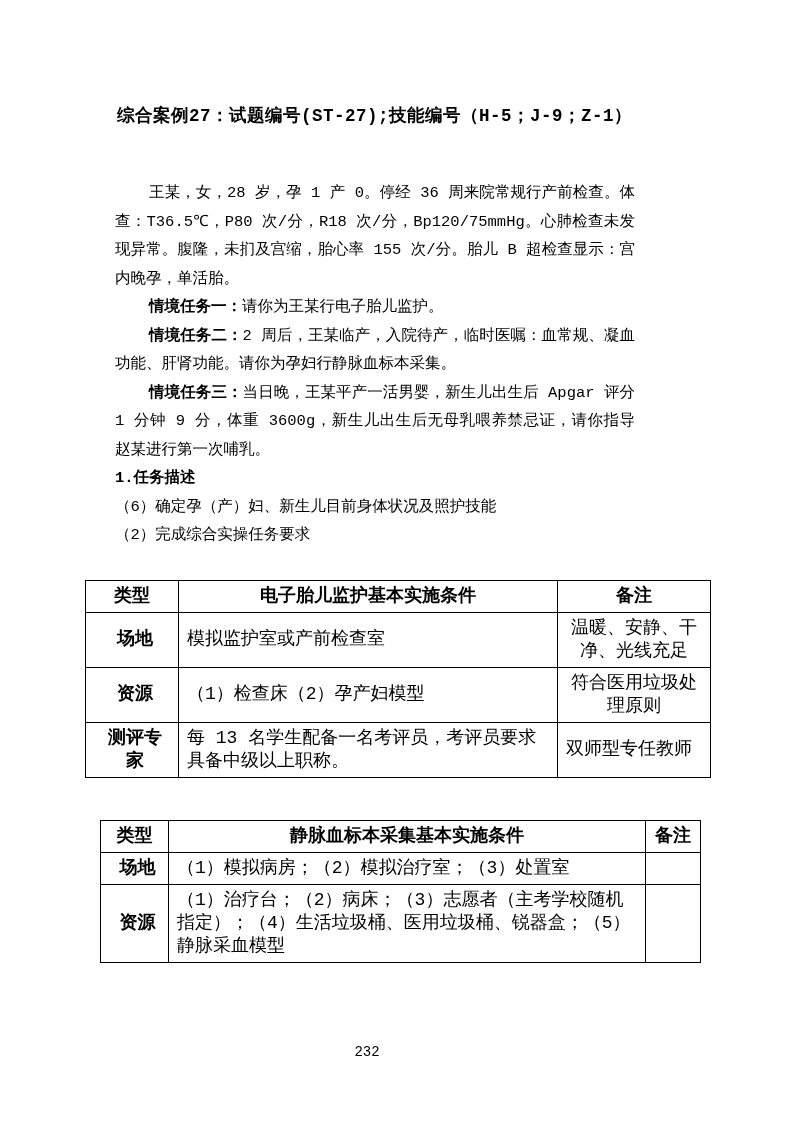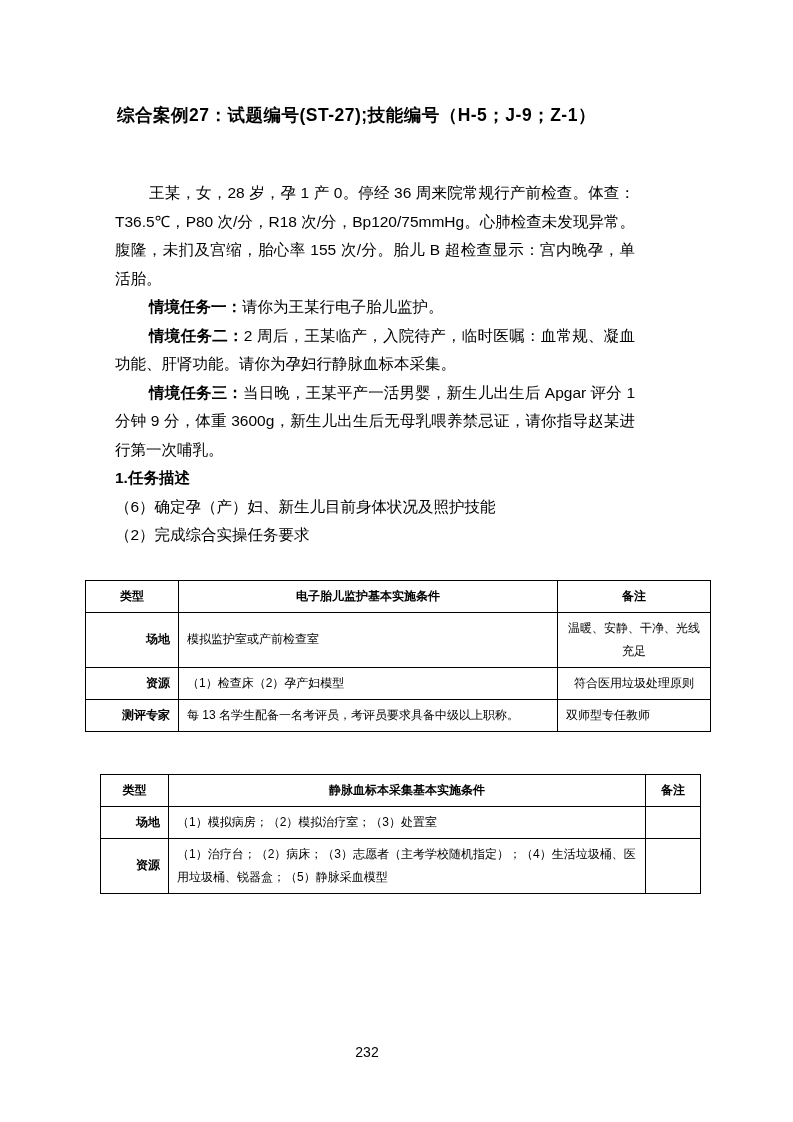--- a/index.html
+++ b/index.html
@@ -5,21 +5,21 @@
   html, body {
     margin: 0;
     padding: 0;
     background: #ffffff;
   }
   .page {
     position: relative;
     width: 718px;
     height: 1122px;
     background: #ffffff;
-    font-family: Liberation Sans, sans-serif;
+    font-family: Liberation Mono, monospace;
     color: #000000;
     box-sizing: border-box;
     overflow: hidden;
   }
   .content {
     padding: 103px 83px 0 115px;
   }
   .doc-title {
     font-size: 17.5px;
     font-weight: bold;
@@ -50,36 +50,36 @@
   .table-caption {
     font-size: 15.5px;
     font-weight: bold;
     text-align: center;
     line-height: 22px;
     margin: 0 0 4px 0;
   }
   table.cond-table {
     border-collapse: collapse;
     table-layout: fixed;
-    font-size: 12px;
+    font-size: 18px;
   }
   table.cond-table td, table.cond-table th {
     border: 1.5px solid #000;
     padding: 4px 8px;
     vertical-align: middle;
     line-height: 23px;
     box-sizing: border-box;
   }
   table.cond-table th {
     font-weight: bold;
     text-align: center;
   }
   .col-type {
     font-weight: bold;
-    text-align: right;
+    text-align: center;
     padding-left: 14px !important;
   }
   .col-note-center {
     text-align: center;
   }
   .table-one {
     width: 625px;
     margin-left: -30px;
   }
   .table-one-wrap { margin-top: 30px; }

